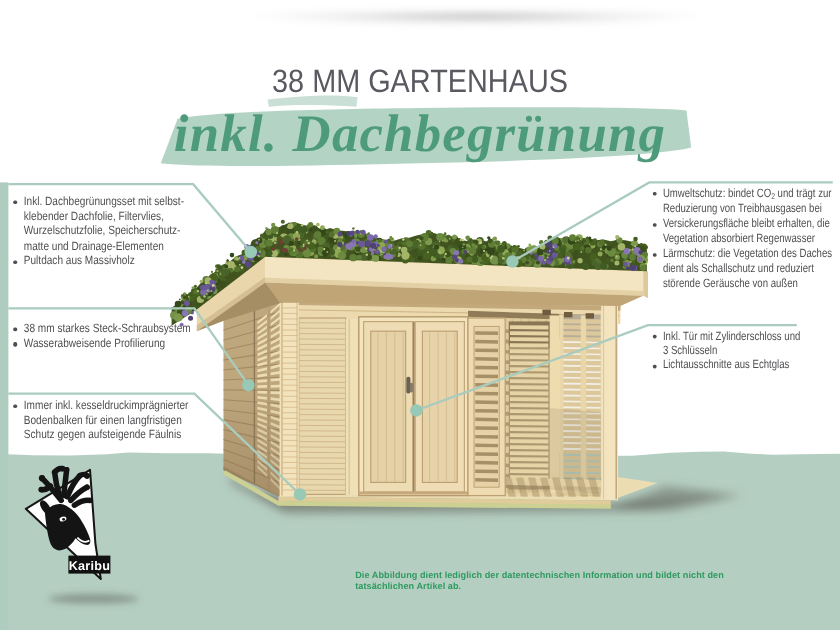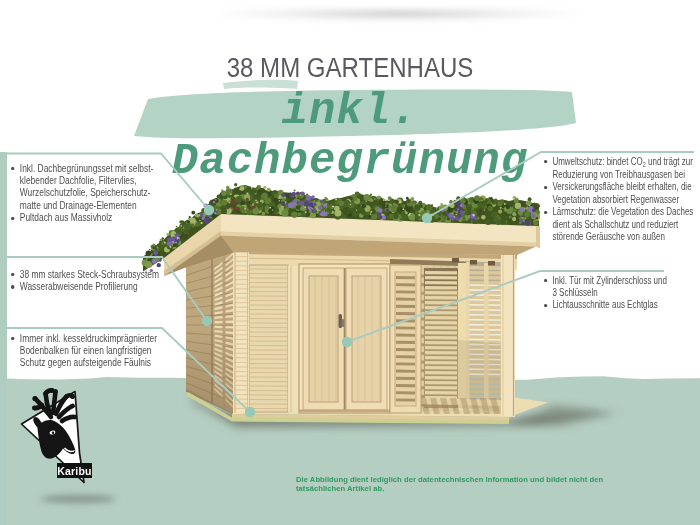--- a/index.html
+++ b/index.html
@@ -22,21 +22,21 @@
 
 <div class="abs" style="left:0;top:152px;width:7px;height:373px;background:#aecdc0"></div>
 
 <div class="abs" style="left:0;top:52.5px;width:700px;text-align:center;color:#595960;font-size:27px;letter-spacing:0px;font-weight:400;transform:scaleX(0.89)">38 MM GARTENHAUS</div>
 
 <svg class="abs" style="left:120px;top:75px" width="470" height="70" viewBox="0 0 470 70">
 <path d="M28 24 C60 18 140 16 230 15 C320 14 420 14 452 17 L456 48 C430 55 330 59 230 61 C140 63 50 65 14 61 Z" fill="#a9cdbc" opacity="0.88"></path>
 <path d="M103 8 C140 4 160 4 178 6 L177 14 C150 12 120 12 104 14 Z" fill="#b4d2c3" opacity="0.7"></path>
 </svg>
 
-<div class="abs" style="left:130px;top:86px;width:440px;text-align:center;font-family:Liberation Mono, monospace;font-style:italic;font-weight:bold;font-size:44px;color:#4e9b7c;letter-spacing:1px">inkl. Dachbegrünung</div>
+<div class="abs" style="left:130px;top:86px;width:440px;text-align:center;font-family:Liberation Serif, serif;font-style:italic;font-weight:bold;font-size:44px;color:#4e9b7c;letter-spacing:1px">inkl. Dachbegrünung</div>
 
 <div class="blk lblk abs" style="left:11px;top:162.5px">
 <div class="b">Inkl. Dachbegrünungsset mit selbst-</div>
 <div>klebender Dachfolie, Filtervlies,</div>
 <div>Wurzelschutzfolie, Speicherschutz-</div>
 <div>matte und Drainage-Elementen</div>
 <div class="b">Pultdach aus Massivholz</div>
 </div>
 
 <div class="blk lblk abs" style="left:11px;top:268.5px">

